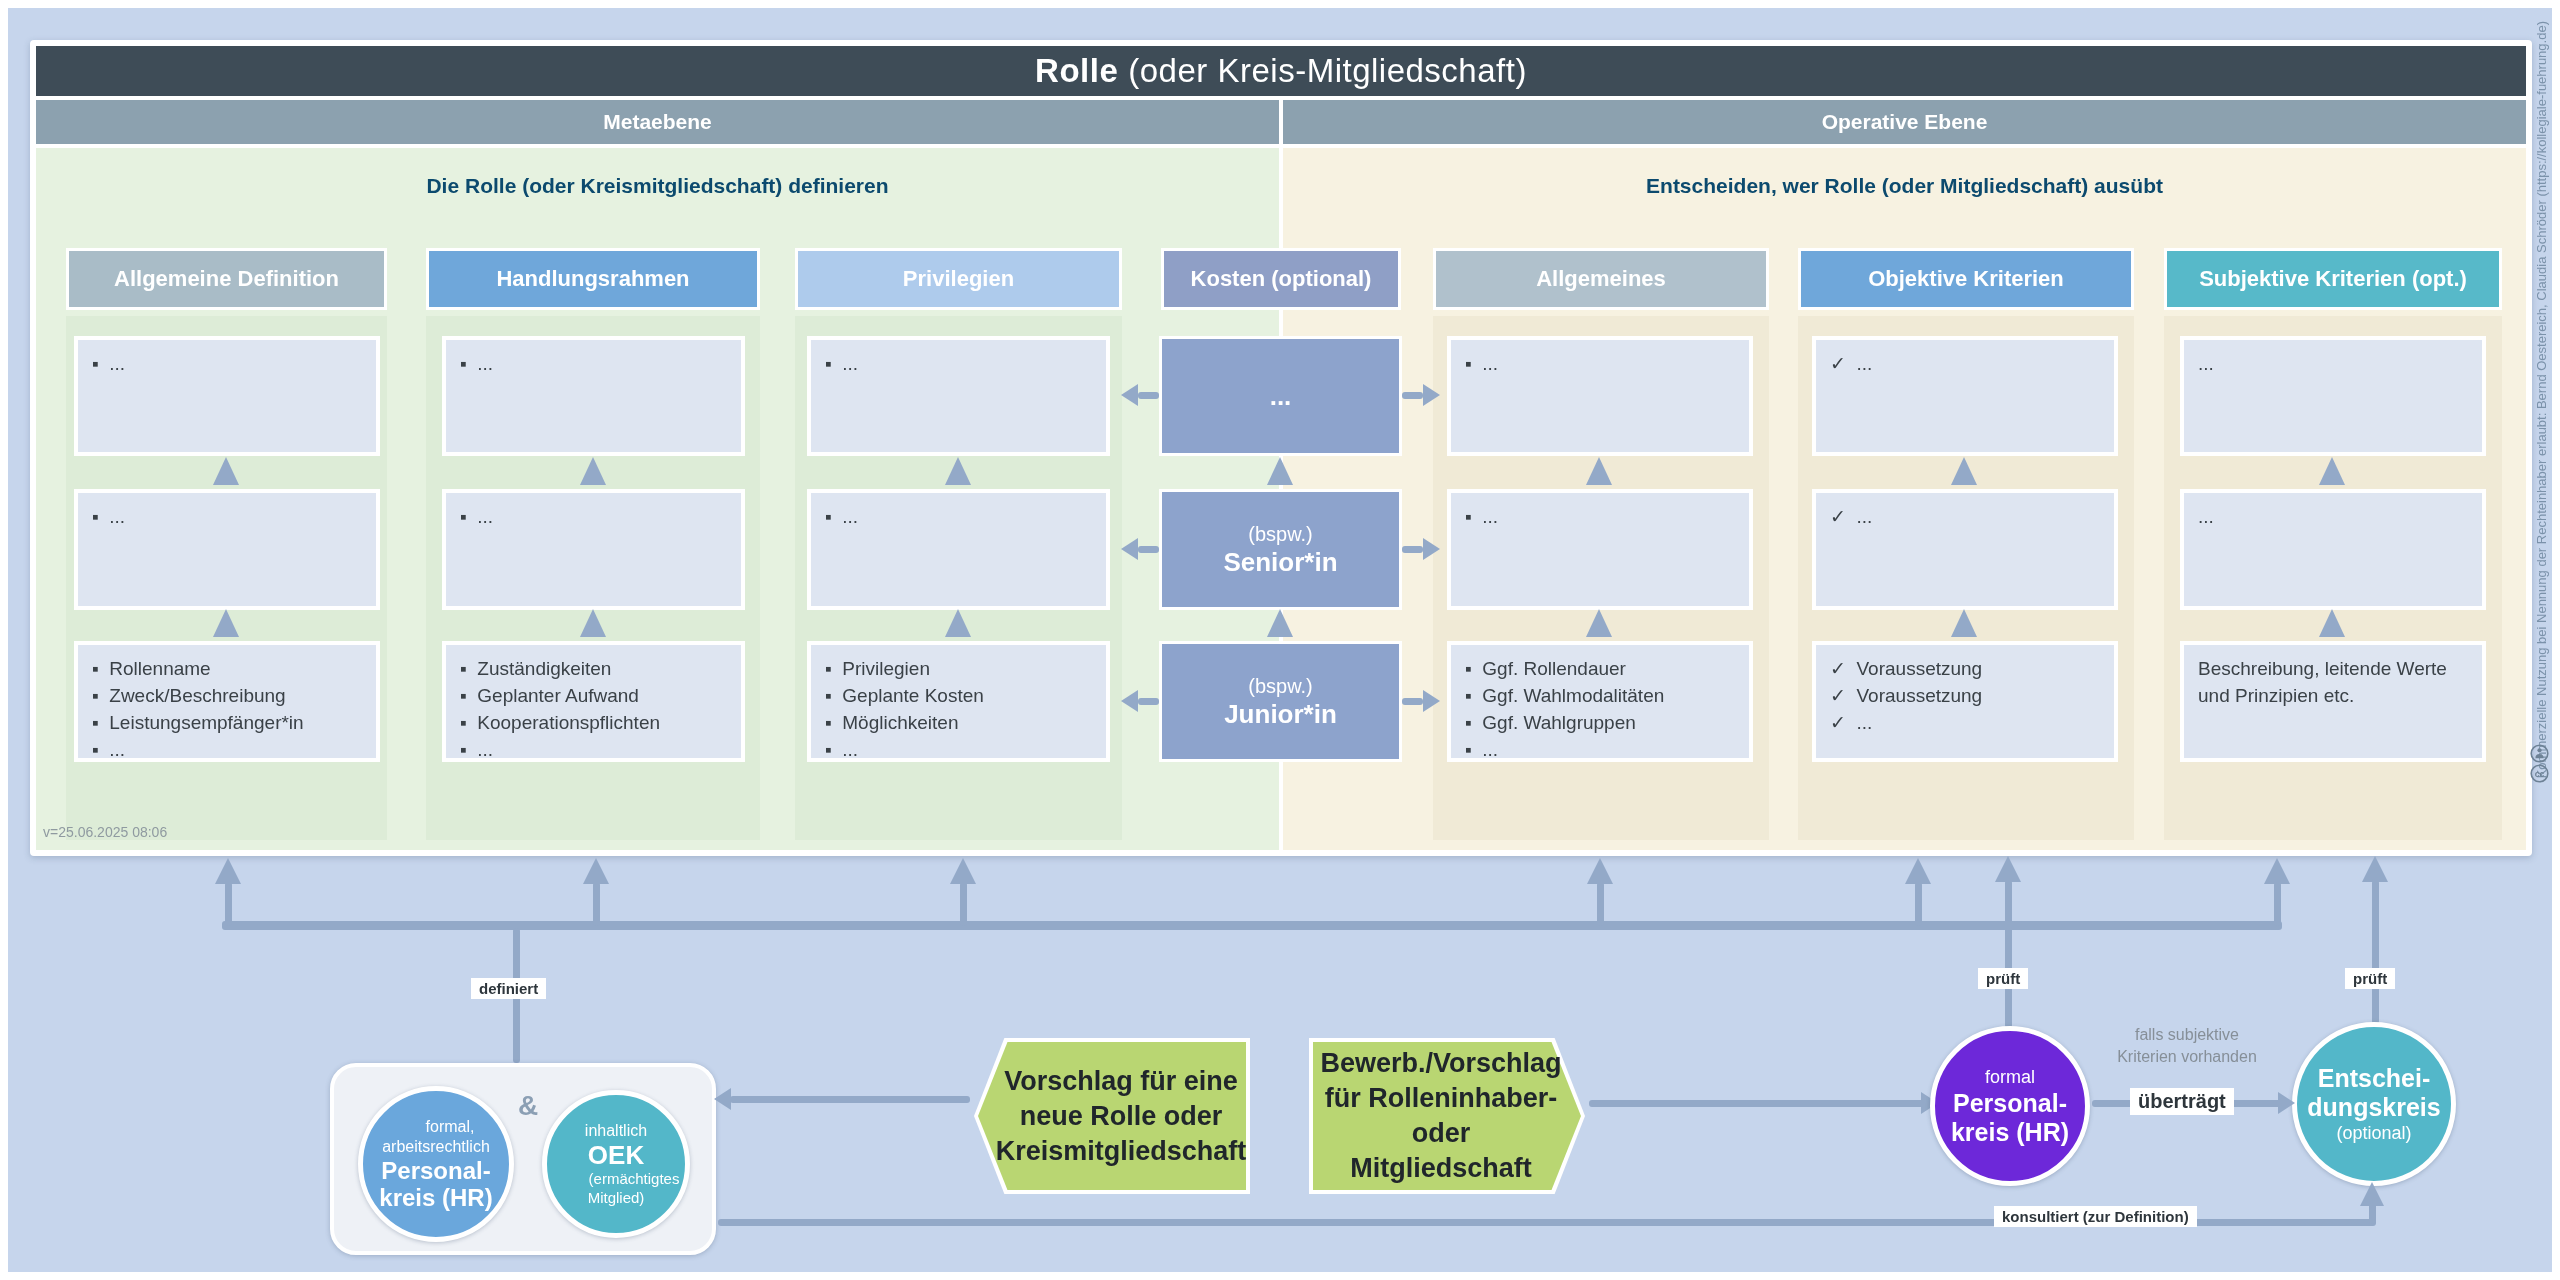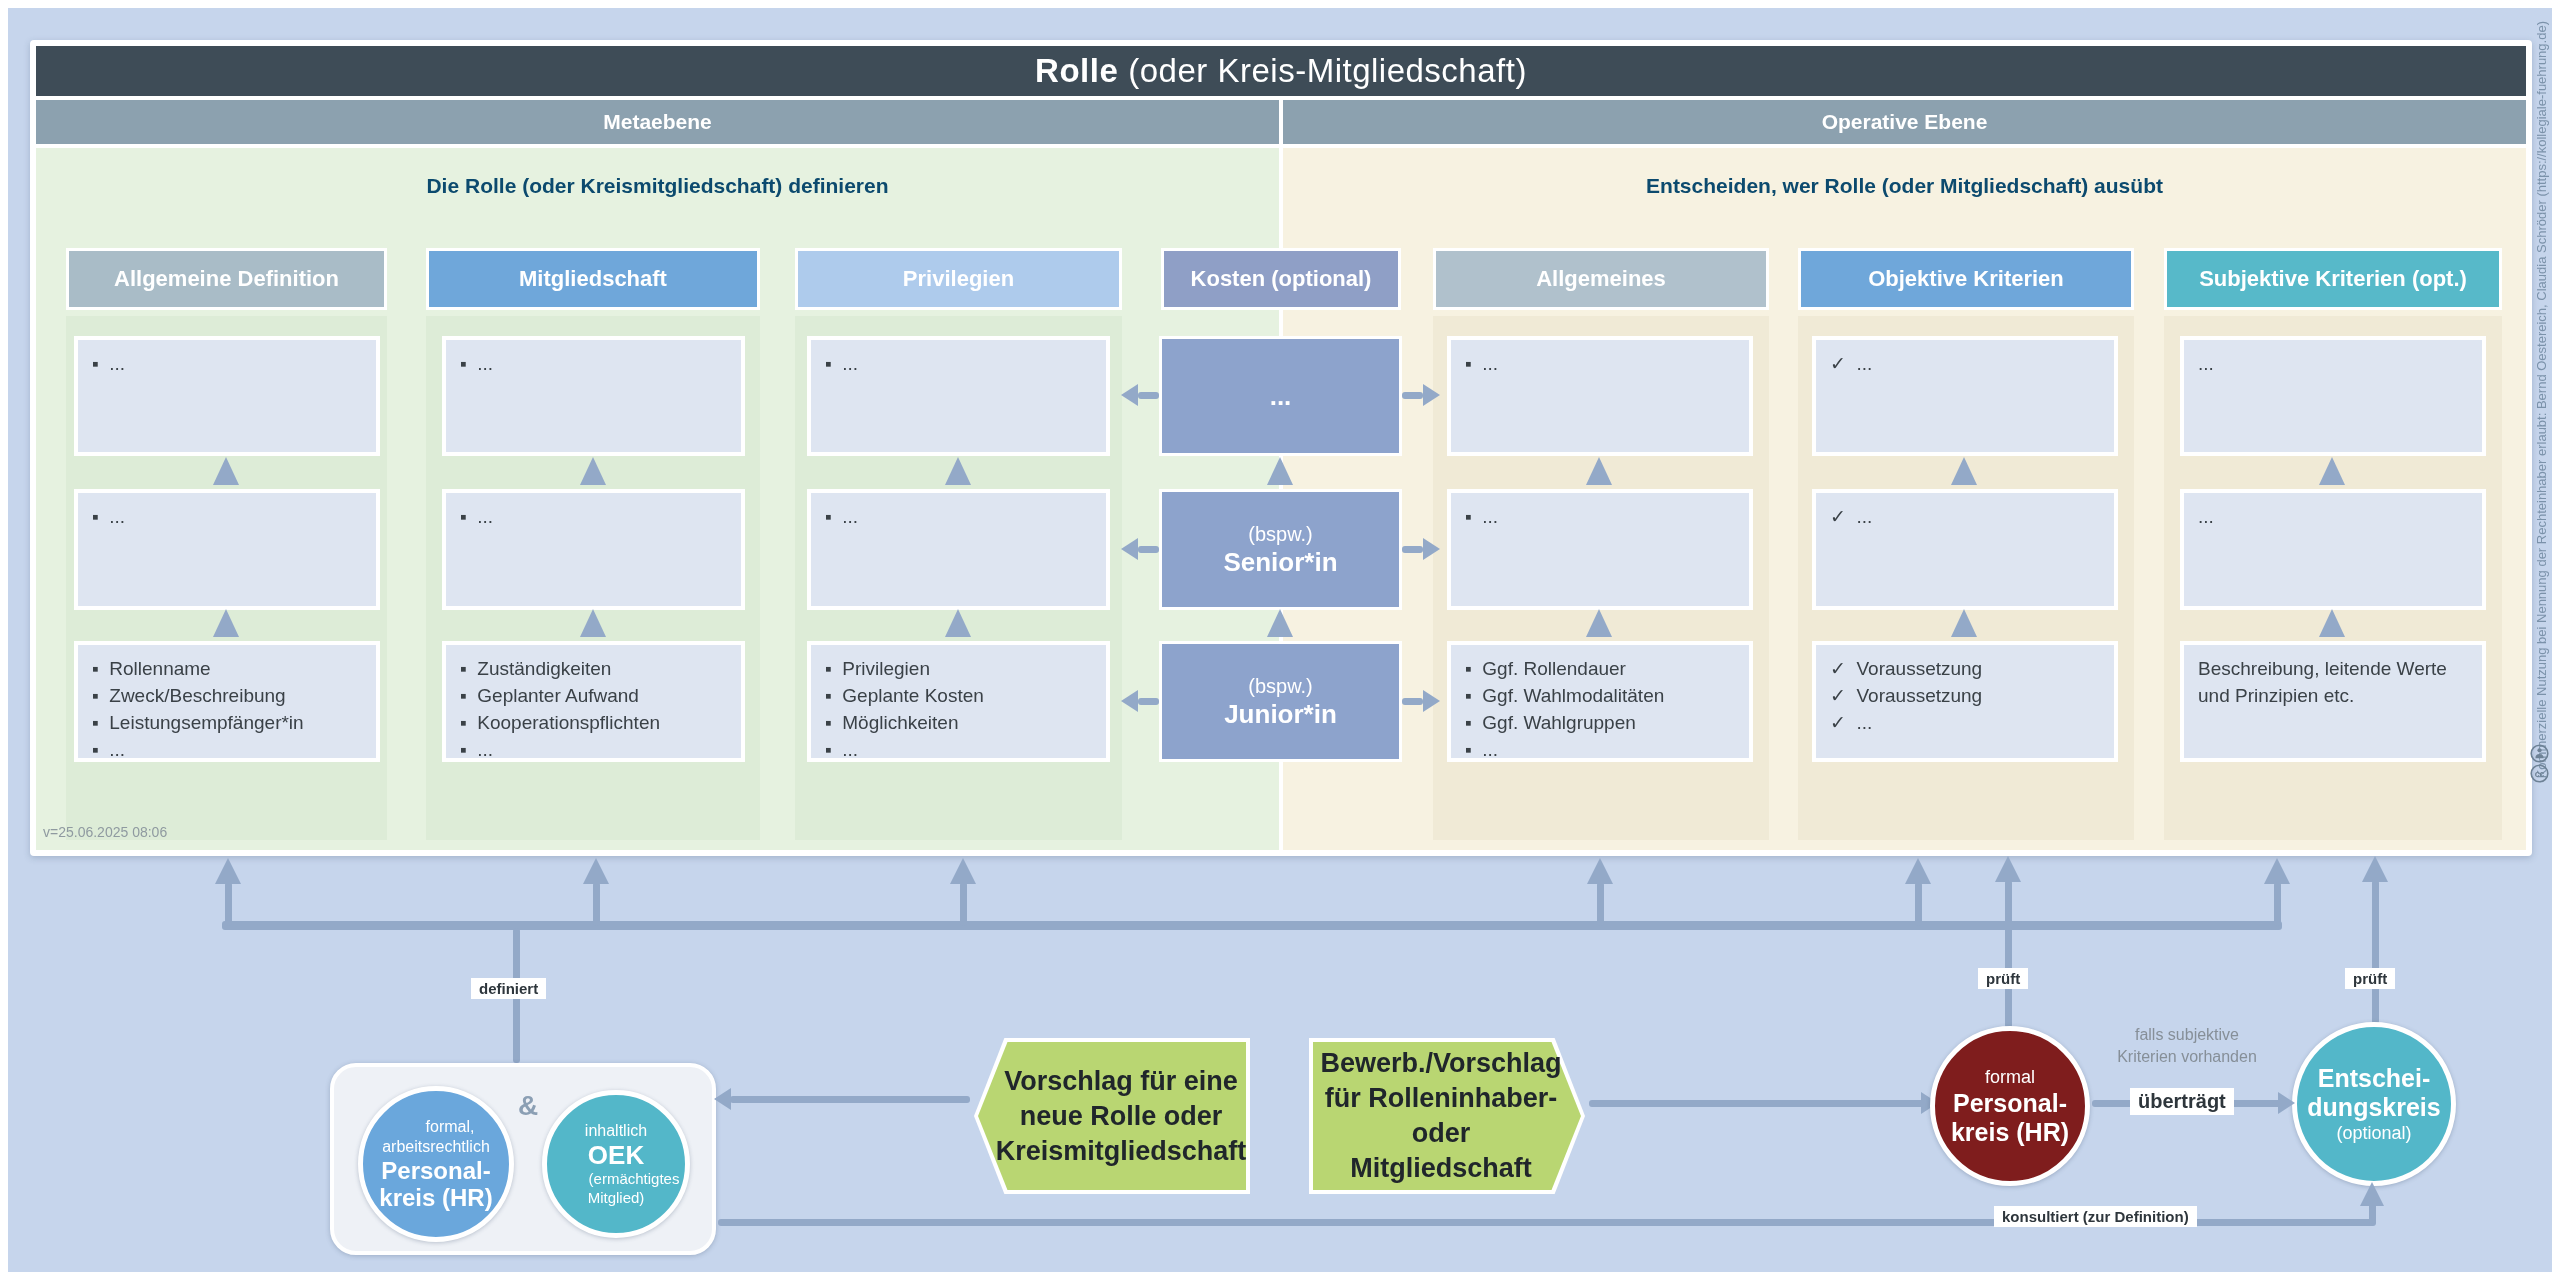--- a/index.html
+++ b/index.html
@@ -64,21 +64,21 @@
   <div class="abs stripe g" style="left:426px;width:334px;"></div>
   <div class="abs stripe g" style="left:795px;width:327px;"></div>
   <div class="abs stripe c" style="left:1433px;width:336px;"></div>
   <div class="abs stripe c" style="left:1798px;width:336px;"></div>
   <div class="abs stripe c" style="left:2164px;width:338px;"></div>
 
   <div class="abs subtitle" style="left:36px;width:1243px;">Die Rolle (oder Kreismitgliedschaft) definieren</div>
   <div class="abs subtitle" style="left:1283px;width:1243px;">Entscheiden, wer Rolle (oder Mitgliedschaft) ausübt</div>
 
   <div class="abs hdr" style="left:66px;width:321px;background:#a9bcc7;">Allgemeine Definition</div>
-  <div class="abs hdr" style="left:426px;width:334px;background:#6fa7da;">Mitgliedschaft</div>
+  <div class="abs hdr" style="left:426px;width:334px;background:#6fa7da;">Handlungsrahmen</div>
   <div class="abs hdr" style="left:795px;width:327px;background:#aecbec;">Privilegien</div>
   <div class="abs hdr" style="left:1161px;width:240px;background:#8f9fc6;">Kosten (optional)</div>
   <div class="abs hdr" style="left:1433px;width:336px;background:#b0c1cc;">Allgemeines</div>
   <div class="abs hdr" style="left:1798px;width:336px;background:#6fa7da;">Objektive Kriterien</div>
   <div class="abs hdr" style="left:2164px;width:338px;background:#57b9c9;">Subjektive Kriterien (opt.)</div>
 
   <div class="abs cell" style="left:74px;top:336px;width:306px;height:120px;">
       <div class="li">▪  ...</div>
     </div>
   <div class="abs cell" style="left:442px;top:336px;width:303px;height:120px;">
@@ -245,21 +245,21 @@
   <div class="abs hex2" style="left:1313px;top:1042px;width:268px;height:148px;background:#b9d672;"></div>
   <div class="abs hextext" style="left:1320px;top:1048px;width:242px;height:136px;">
     <span>Bewerb./Vorschlag</span>
     <span>für Rolleninhaber-</span>
     <span>oder Mitgliedschaft</span>
   </div>
 
   <div class="abs stem-h" style="left:1589px;top:1100px;width:336px;"></div>
   <div class="abs tri-right" style="left:1921px;top:1092px;"></div>
 
-  <div class="abs circle" style="left:1930px;top:1026px;width:160px;height:160px;background:#7f1d1d;">
+  <div class="abs circle" style="left:1930px;top:1026px;width:160px;height:160px;background:#6d28d9;">
     <span style="font-size:18px;line-height:23px;">formal</span>
     <span style="font-size:25px;line-height:29px;font-weight:bold;">Personal-</span>
     <span style="font-size:25px;line-height:29px;font-weight:bold;">kreis (HR)</span>
   </div>
   <div class="abs circle" style="left:2292px;top:1022px;width:164px;height:164px;background:#53b7c9;">
     <span style="font-size:25px;line-height:29px;font-weight:bold;">Entschei-</span>
     <span style="font-size:25px;line-height:29px;font-weight:bold;">dungskreis</span>
     <span style="font-size:18px;line-height:23px;">(optional)</span>
   </div>
 

